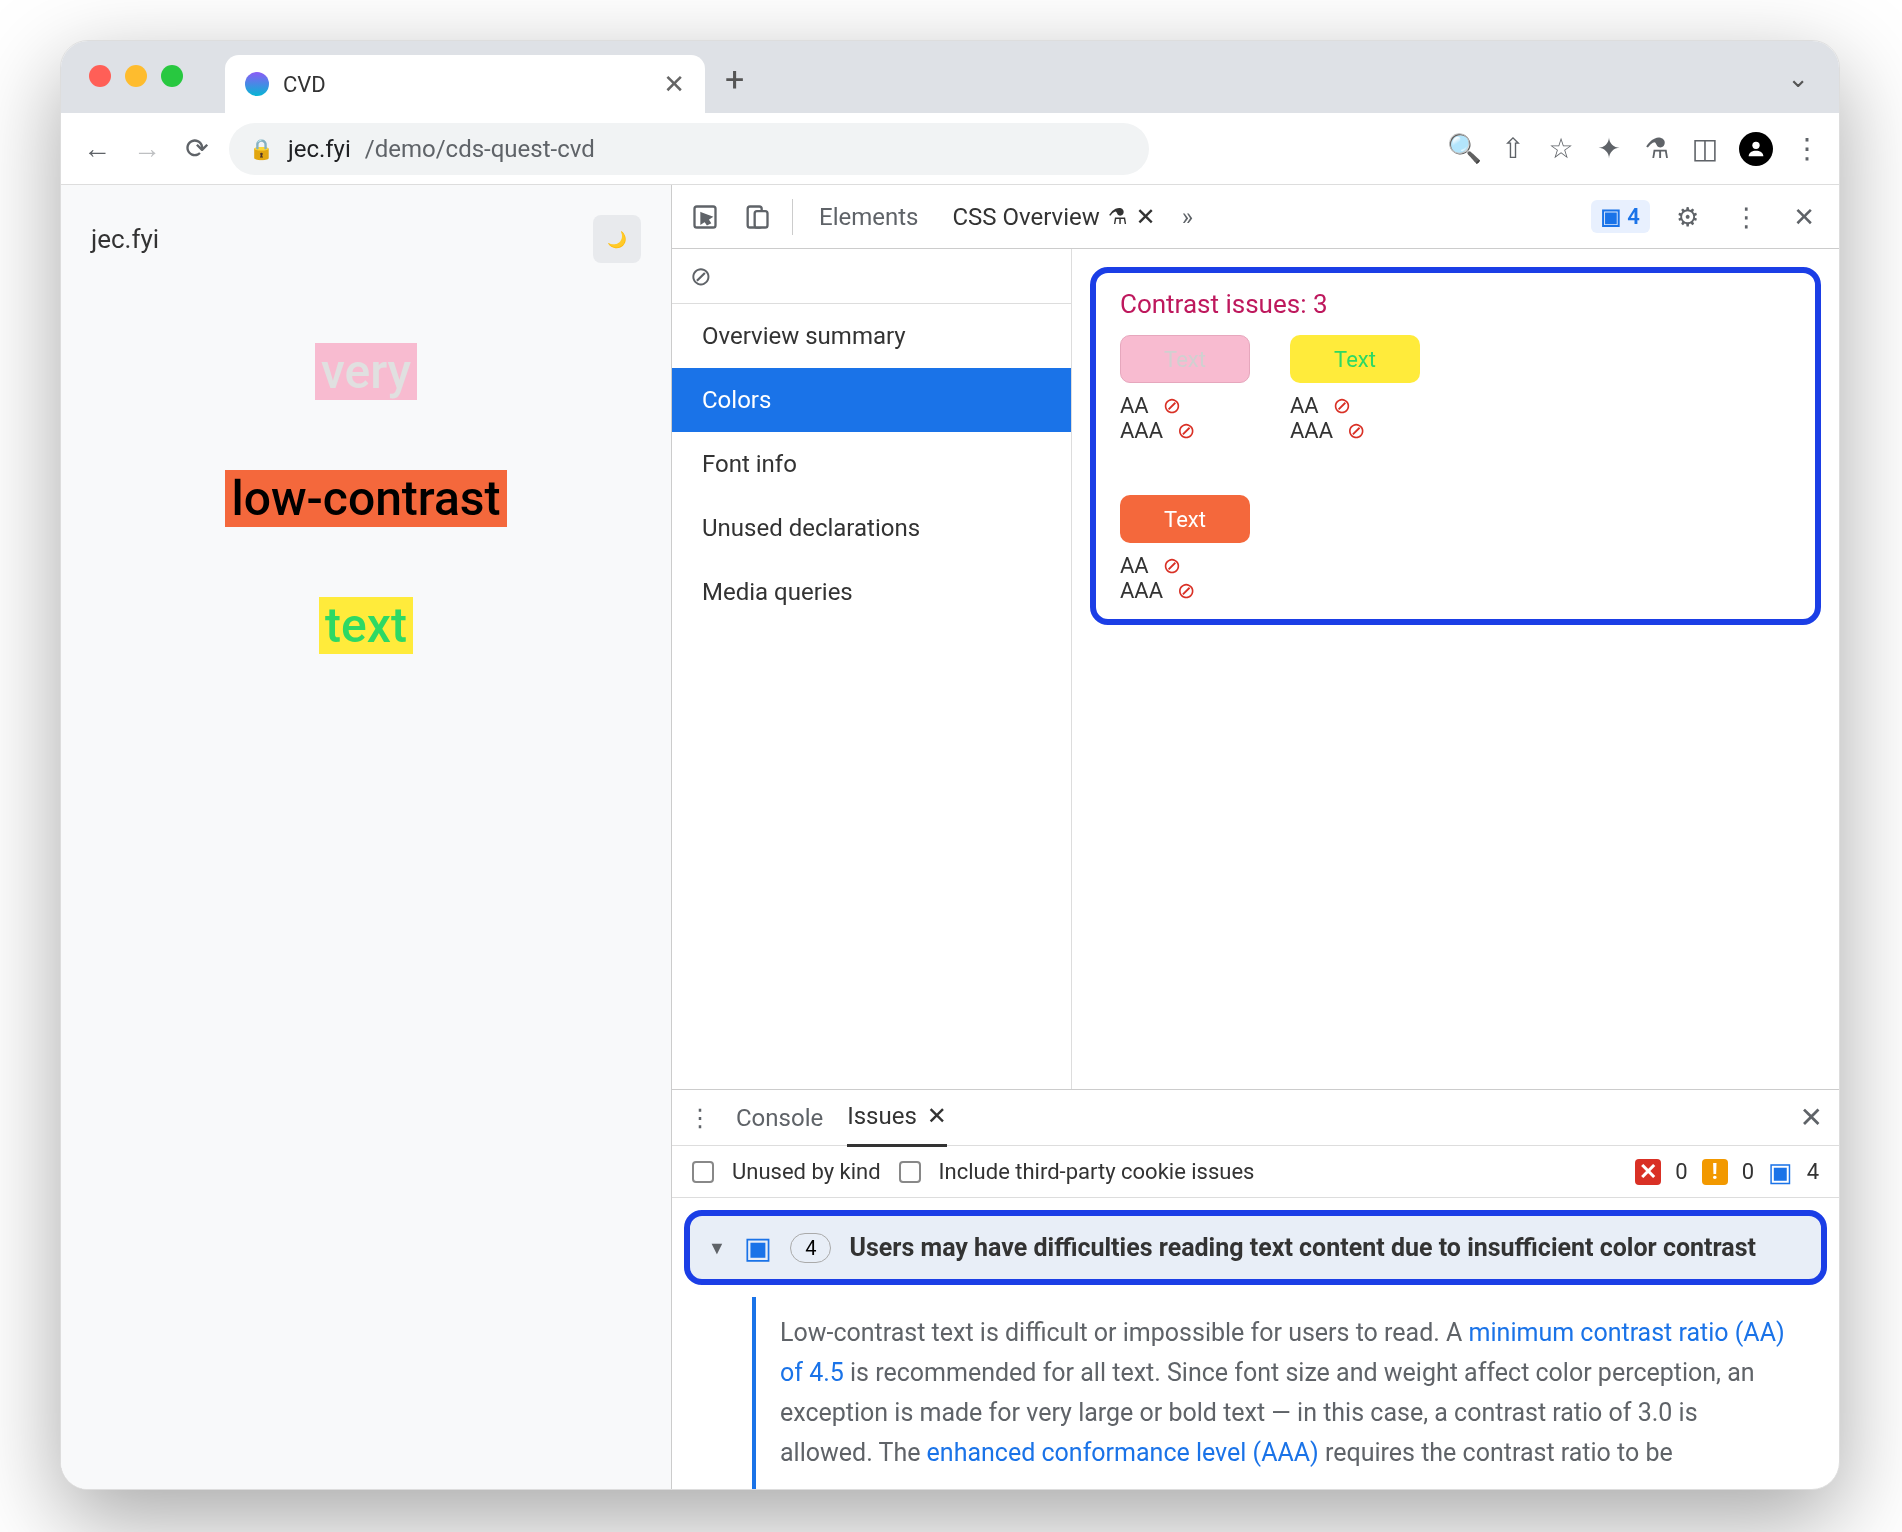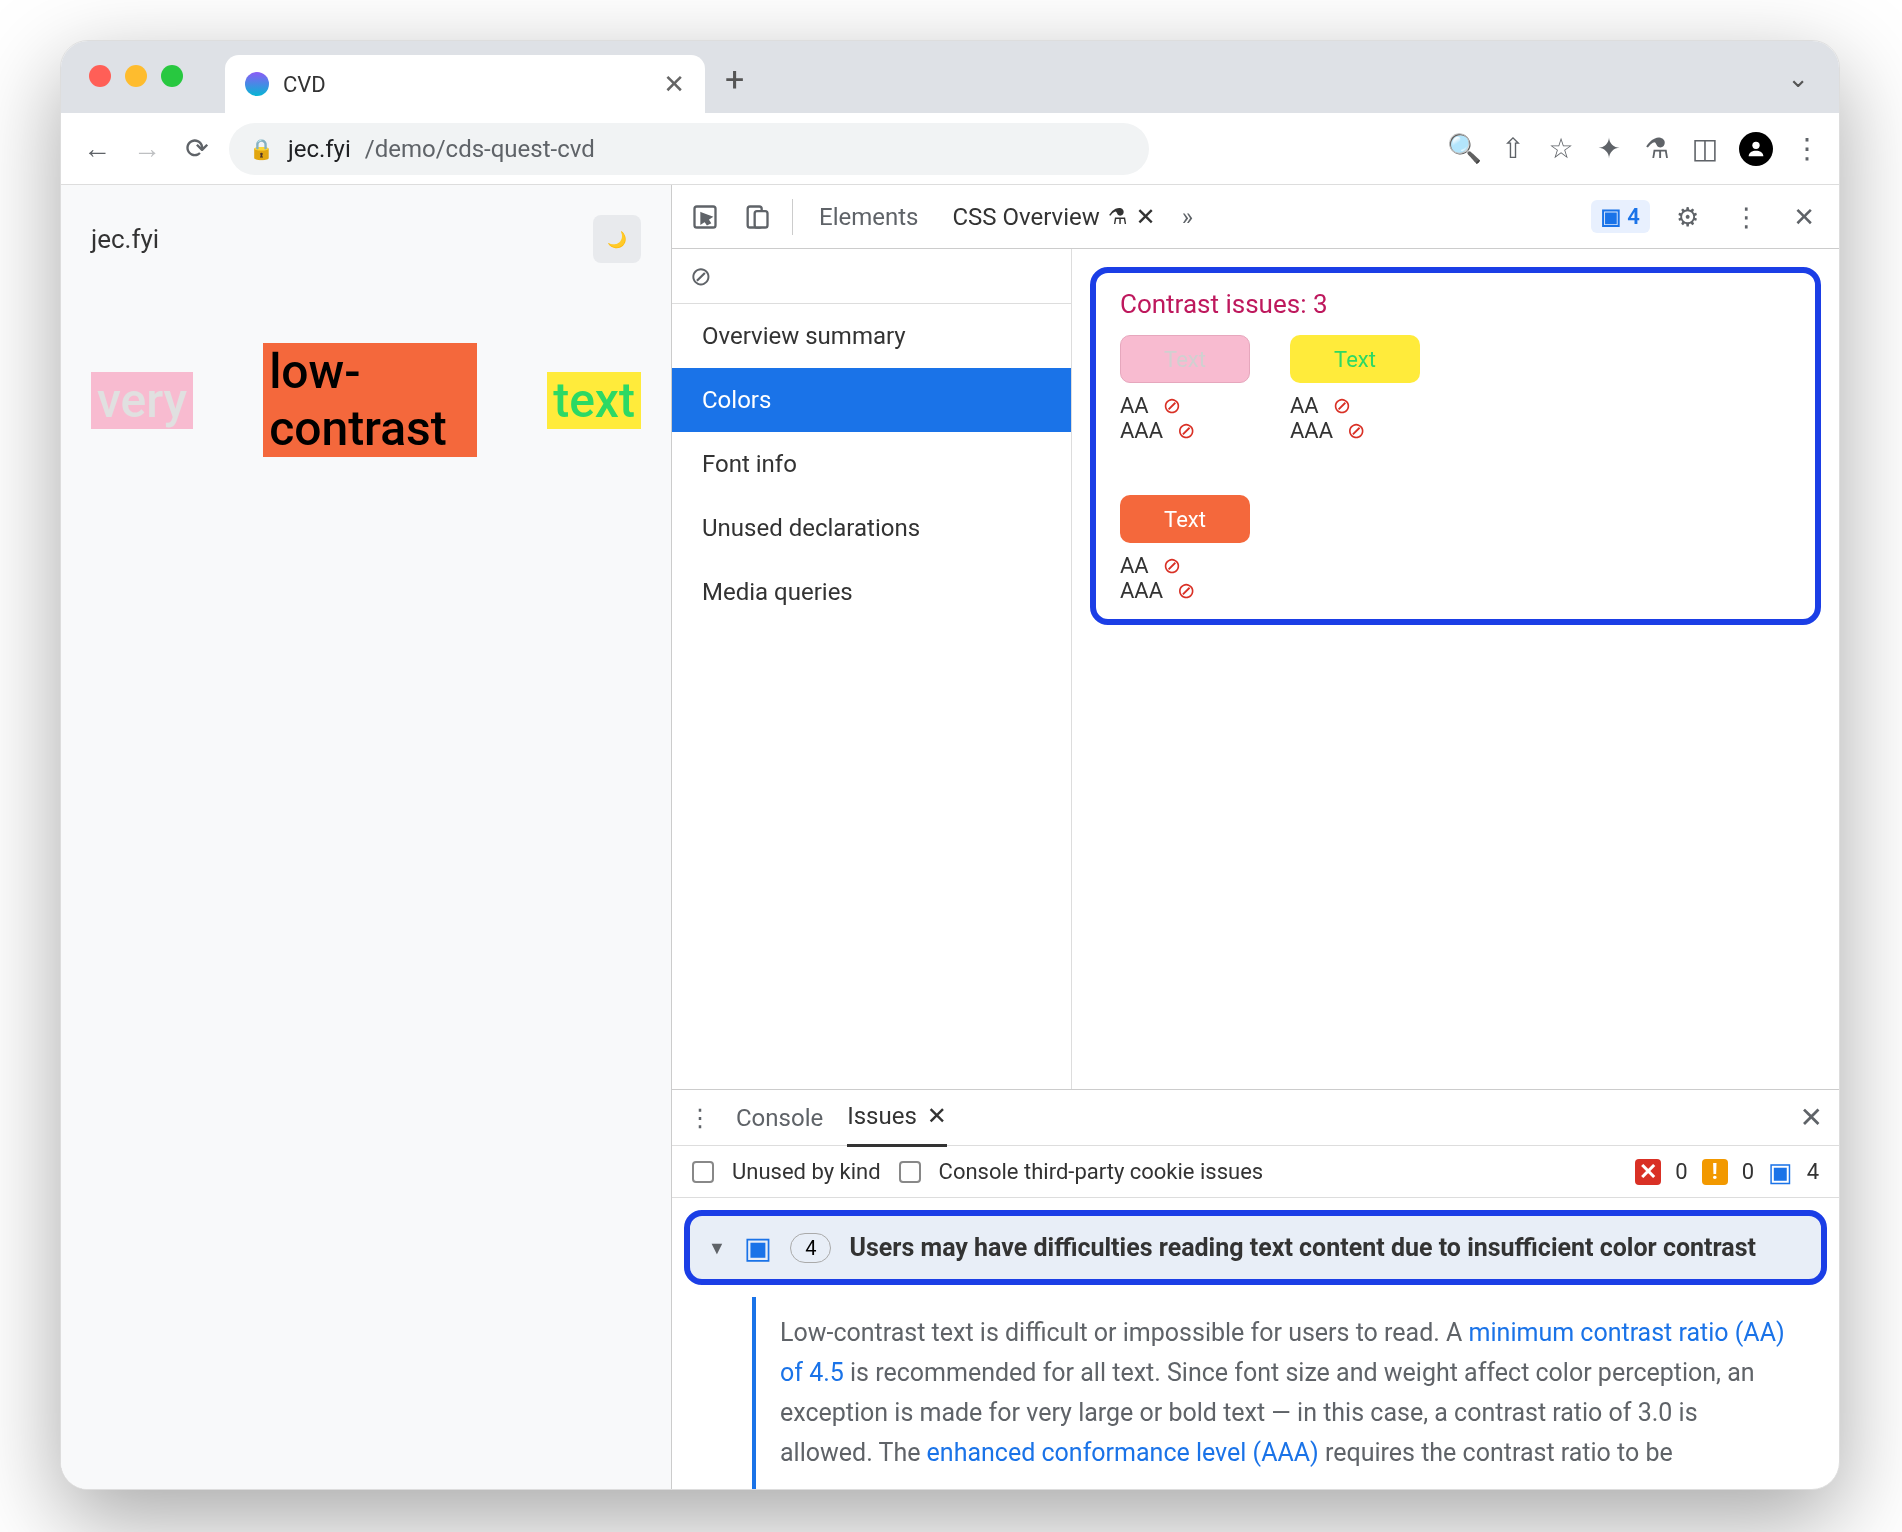--- a/index.html
+++ b/index.html
@@ -26,21 +26,21 @@
 .rtools { display: flex; align-items: center; gap: 20px; color: #5f6368; margin-left: auto; }
 .rtools .ico svg, .rtools .ico { width: 28px; height: 28px; }
 .avatar { width: 34px; height: 34px; border-radius: 50%; background: #000; display: flex; align-items: center; justify-content: center; }
 .avatar svg { fill: #fff; width: 22px; }
 
 .main { display: flex; height: calc(100% - 144px); }
 .page { width: 610px; background: #f8f9fa; padding: 30px; }
 .page-head { display: flex; align-items: center; justify-content: space-between; }
 .page-head .site { font-size: 26px; color: #333; }
 .darkbtn { width: 48px; height: 48px; background: #e8eaed; border-radius: 8px; display: flex; align-items: center; justify-content: center; }
-.words { margin-top: 80px; display: flex; flex-direction: row; align-items: center; gap: 70px; }
+.words { margin-top: 80px; display: flex; flex-direction: column; align-items: center; gap: 70px; }
 .words span { font-size: 48px; font-weight: 500; padding: 0 6px; }
 .w1 { background: #f8bbd0; color: #e0e0e0; }
 .w2 { background: #ffeb3b; color: #2dd964; }
 .w3 { background: #f4683c; color: #000000; }
 .w4 { background: #ffeb3b; color: #2dd964; }
 
 .devtools { flex: 1; border-left: 1px solid #ccc; display: flex; flex-direction: column; }
 .dt-tabs { height: 64px; border-bottom: 1px solid #ccc; display: flex; align-items: center; padding: 0 16px; gap: 18px; }
 .dt-tabs .ico { color: #5f6368; width: 34px; height: 34px; display:flex;align-items:center;justify-content:center;}
 .dt-tabs .sep { width: 1px; height: 36px; background: #ccc; }
@@ -243,21 +243,21 @@
           <span class="dtab active">
             <span>Issues</span>
             <span>✕</span>
           </span>
           <span class="dclose">✕</span>
         </div>
         <div class="filter-row">
           <span class="cb"></span>
           <span>Unused by kind</span>
           <span class="cb"></span>
-          <span>Console third-party cookie issues</span>
+          <span>Include third-party cookie issues</span>
           <div class="counts">
             <span class="badge-r">✕</span>
               <span>0</span>
             <span class="badge-o">!</span>
               <span>0</span>
             <span class="badge-b">▣</span>
               <span>4</span>
           </div>
         </div>
         <div class="issue-head">

